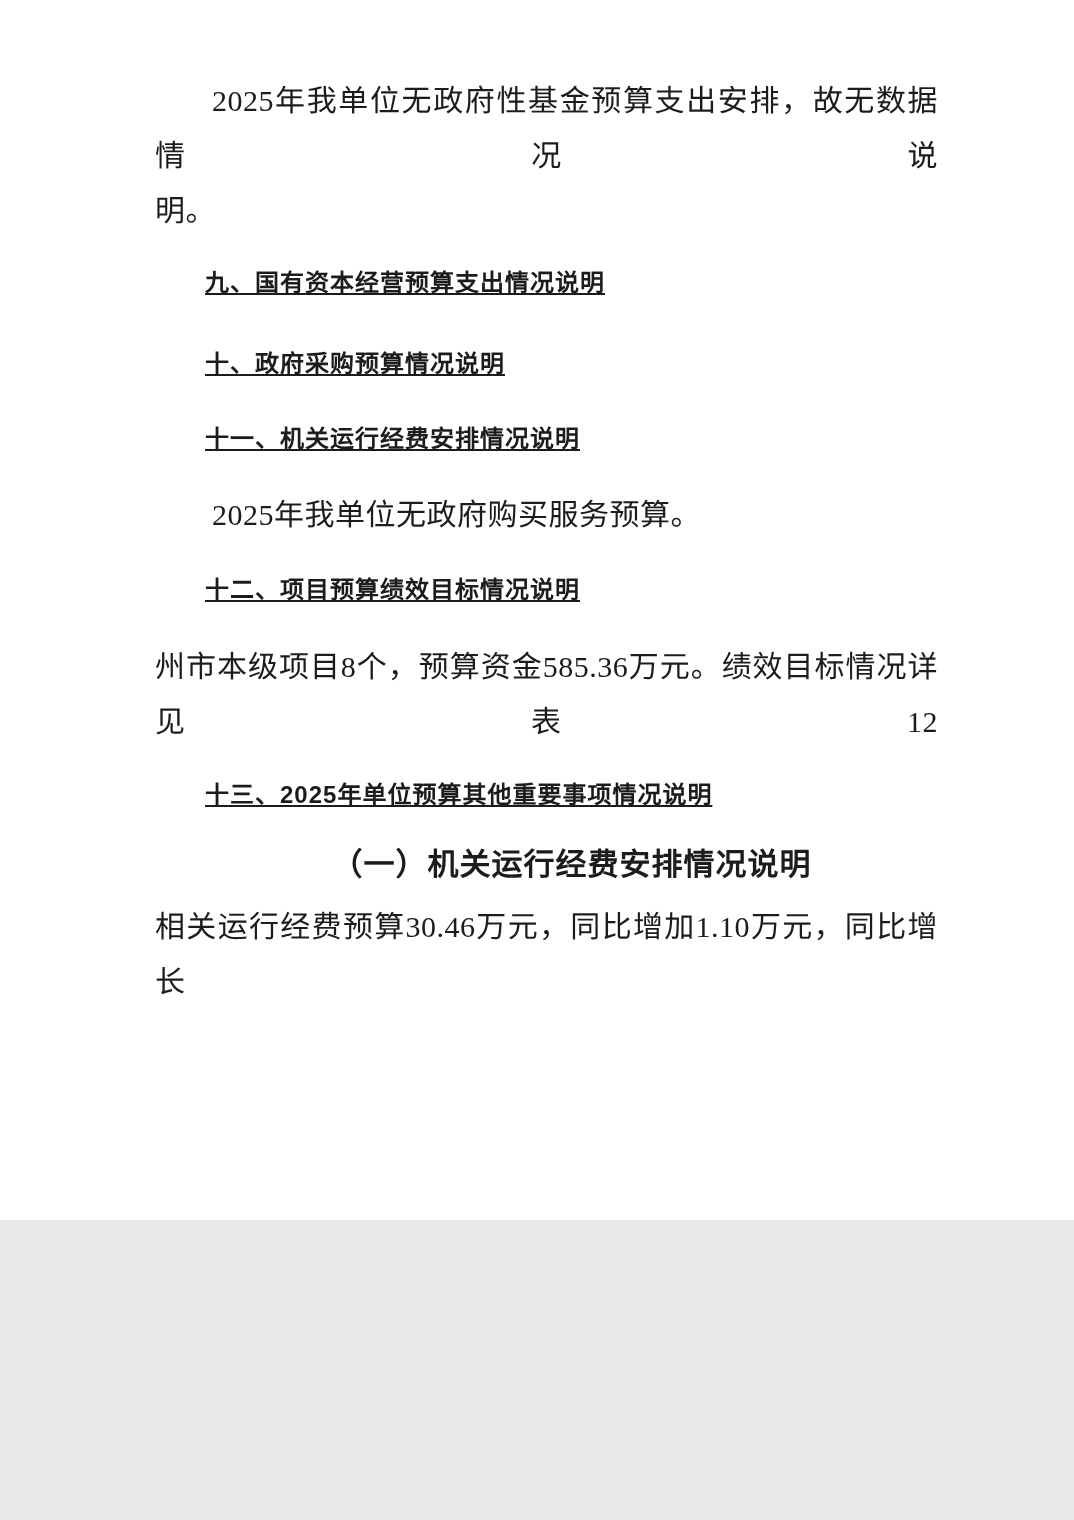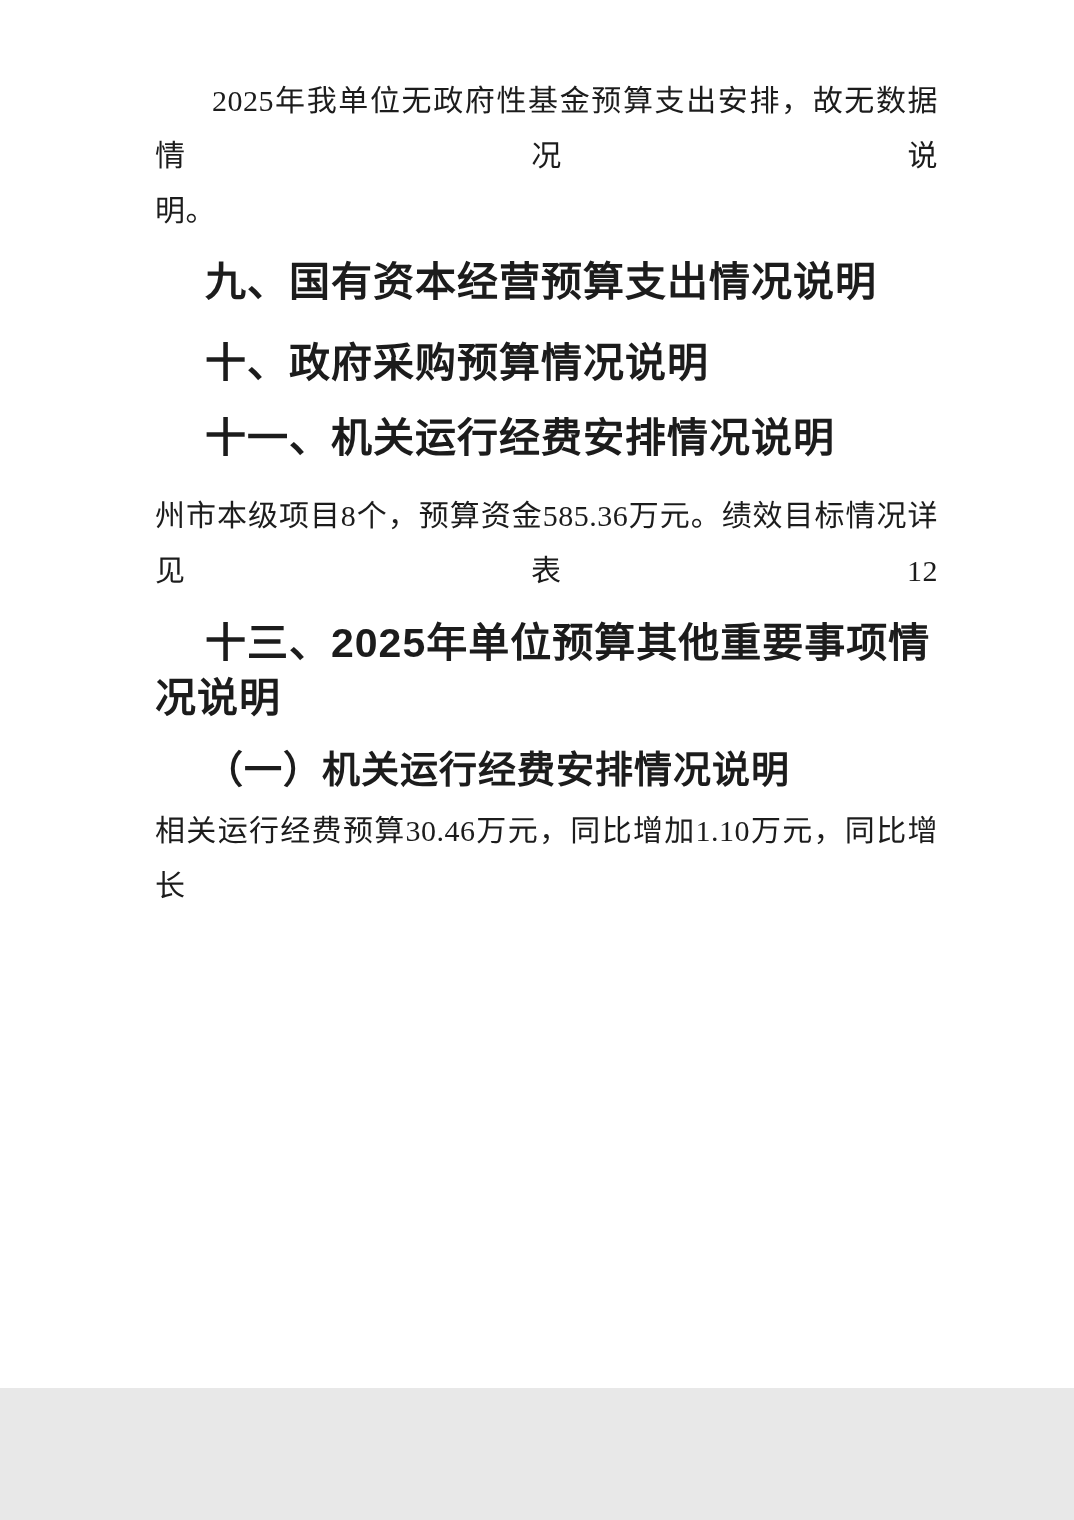--- a/index.html
+++ b/index.html
@@ -1,19 +1,19 @@
 <!DOCTYPE html>
 <html lang="zh-CN"><head>
 <meta charset="utf-8">
 <style>
   html, body { margin: 0; padding: 0; background: #e8e8e8; }
   .page {
     position: relative;
     width: 1074px;
-    height: 1388px;
+    height: 1220px;
     margin: 0 auto;
     background: #ffffff;
     color: #1c1c1c;
     overflow: hidden;
     font-family: "Liberation Serif", "DejaVu Serif", serif;
   }
   .content {
     position: relative;
     padding: 73px 136px 0 155px; 
   }
@@ -27,33 +27,35 @@
   .line.full {
     white-space: normal;
     text-align: justify;
     text-align-last: justify;
   }
   .indent { text-indent: 57px; }
   .heading {
     margin: 0;
     font-family: "Liberation Sans", "DejaVu Sans", sans-serif;
     font-weight: bold;
-    font-size: 41px;
+    font-size: 24px;
     line-height: 55px;
     text-indent: 50px;
     letter-spacing: 1px;
+    text-decoration: underline;
   }
   .subheading {
     margin: 0;
-    font-family: Liberation Sans, sans-serif;
+    font-family: Liberation Mono, monospace;
     font-weight: bold;
-    font-size: 38px;
+    font-size: 31px;
     line-height: 55px;
     text-indent: 50px;
     letter-spacing: 1px;
+    text-align: center;
   }
   .footer {
     position: absolute;
     left: 0;
     right: 0;
     top: 1472px;
     text-align: center;
     font-family: "Liberation Sans", "DejaVu Sans", sans-serif;
     font-size: 26px;
     color: #222222;
@@ -73,21 +75,25 @@
     <h2 class="heading" style="margin-top:17px">九、国有资本经营预算支出情况说明</h2>
 
     <div class="para" style="margin-top:26px">
     </div>
 
     <h2 class="heading" style="margin-top:17px">十、政府采购预算情况说明</h2>
 
 
     <h2 class="heading" style="margin-top:20px">十一、机关运行经费安排情况说明</h2>
 
+    <div class="para" style="margin-top:21px">
+      <div class="line indent">2025年我单位无政府购买服务预算。</div>
+    </div>
 
+    <h2 class="heading" style="margin-top:20px">十二、项目预算绩效目标情况说明</h2>
 
     <div class="para" style="margin-top:22px">
       <div class="line full">州市本级项目8个，预算资金585.36万元。绩效目标情况详见表12</div>
     </div>
 
     <h2 class="heading" style="margin-top:18px">十三、2025年单位预算其他重要事项情况说明</h2>
 
     <h3 class="subheading" style="margin-top:17px">（一）机关运行经费安排情况说明</h3>
 
     <div class="para" style="margin-top:5px">

